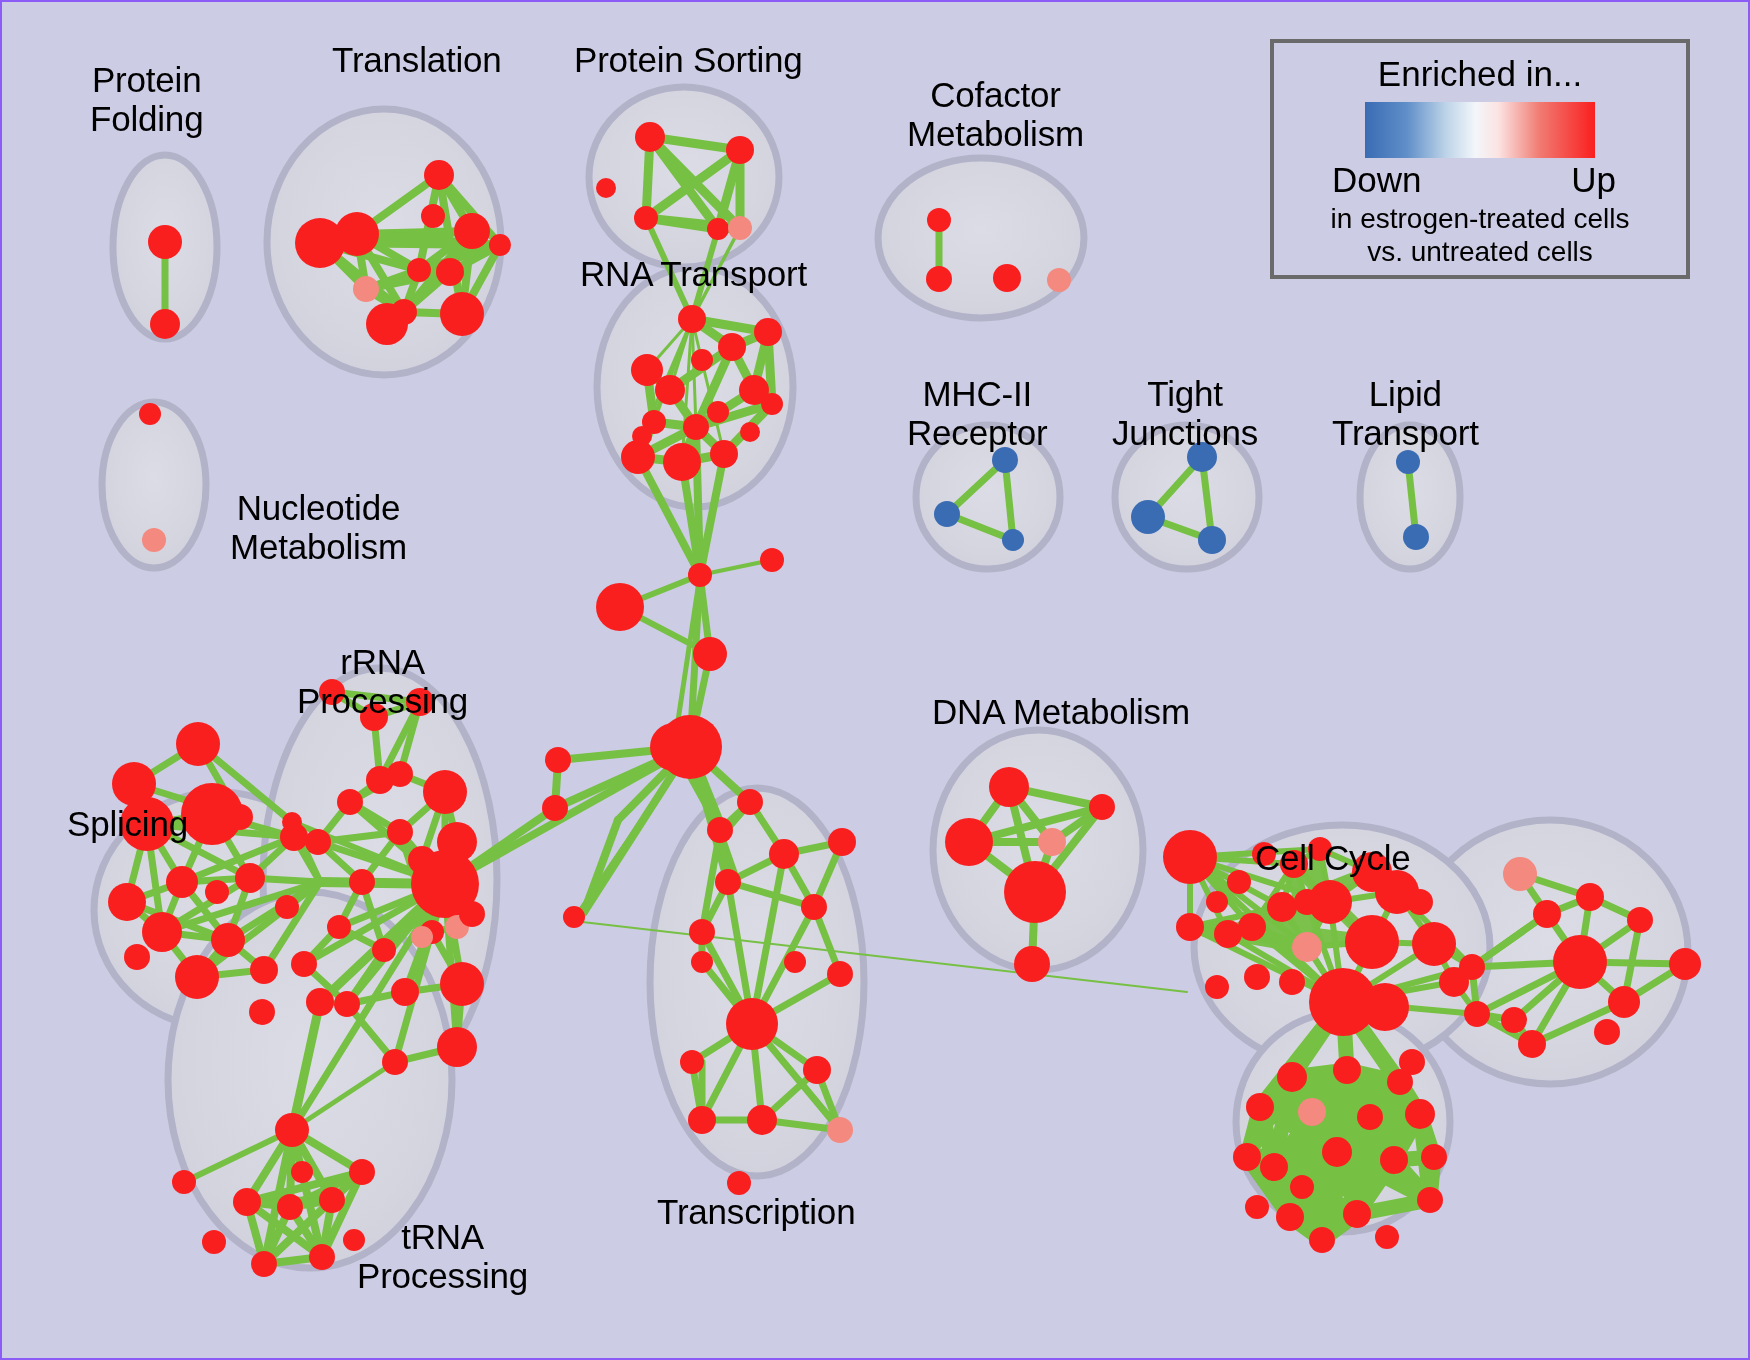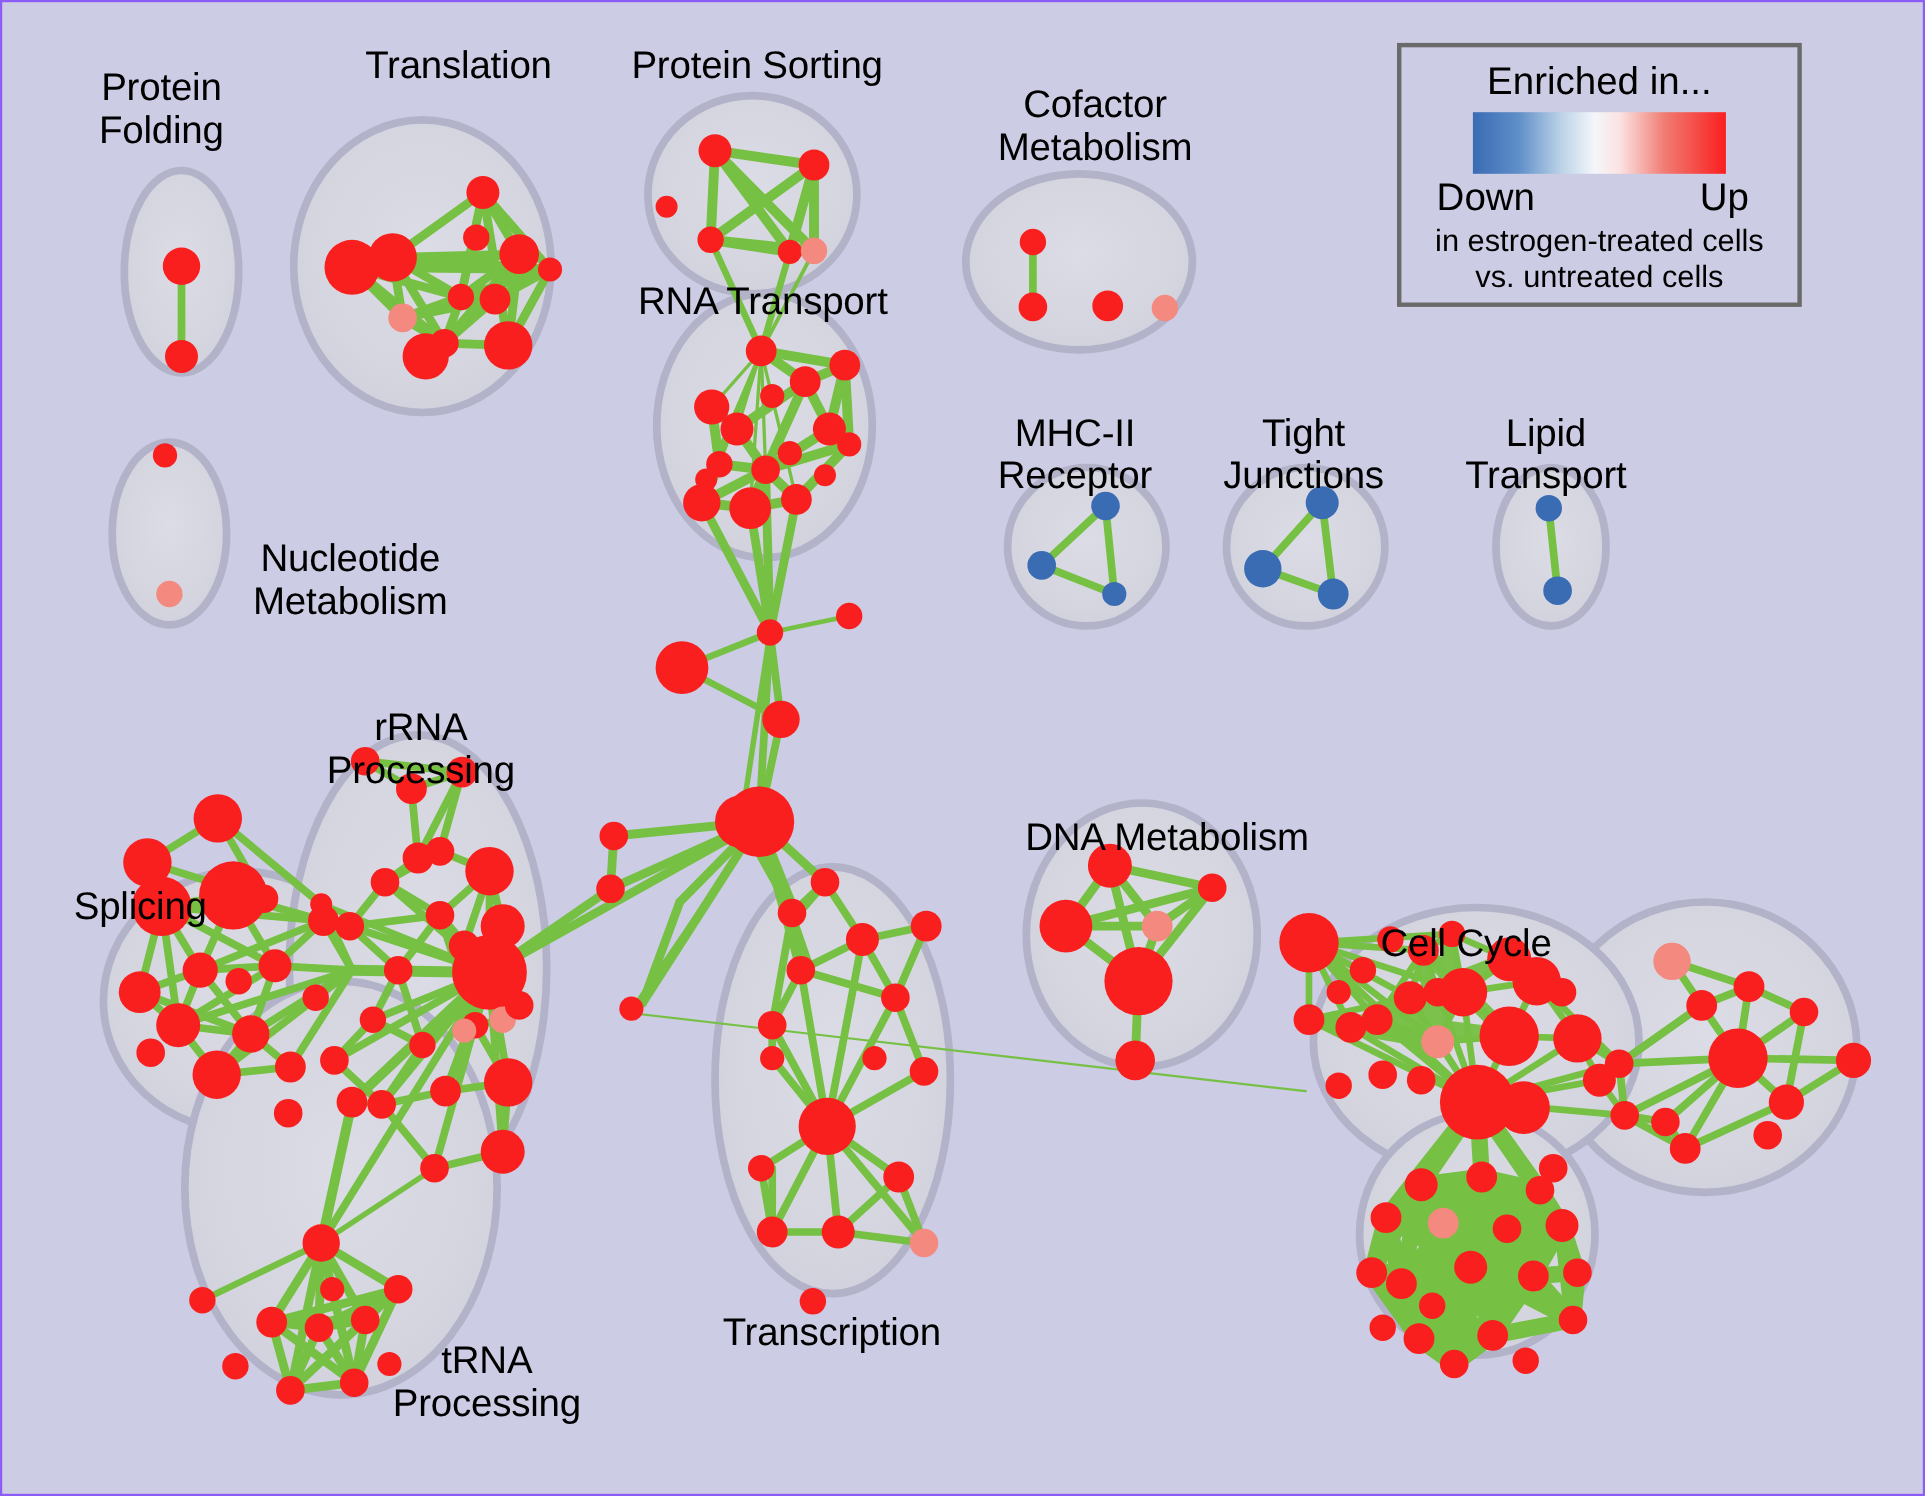--- a/index.html
+++ b/index.html
@@ -19,21 +19,21 @@
     font-family:"Liberation Sans", sans-serif;
     font-size:35px;
     line-height:1.12;
     white-space:pre;
     text-align:center;
     letter-spacing:-0.2px;
   }
   #legend{
     position:absolute;
     left:1268px;top:37px;
-    width:368px;height:240px;
+    width:420px;height:240px;
     background:#ccccE4;
     border:4px solid #6a6a6a;
     box-sizing:border-box;
     text-align:center;
   }
   #legend .lg-title{font-size:35px;color:#000;margin-top:11px;}
   #lg-bar{
     margin:8px auto 0 auto;
     width:230px;height:56px;
     background:linear-gradient(to right,#3a6cb4 0%,#5f8ec8 18%,#bcd3e8 35%,#f3f6fa 48%,#fbe3e2 58%,#f07b72 76%,#fa1f1f 100%);
@@ -782,21 +782,21 @@
 Receptor</div>
   <div class="cl-label" style="left:1110px;top:372px;">Tight
 Junctions</div>
   <div class="cl-label" style="left:1330px;top:372px;">Lipid
 Transport</div>
   <div class="cl-label" style="left:228px;top:486px;">Nucleotide
 Metabolism</div>
   <div class="cl-label" style="left:295px;top:640px;">rRNA
 Processing</div>
   <div class="cl-label" style="left:65px;top:802px;">Splicing</div>
-  <div class="cl-label" style="left:930px;top:740px;">DNA Metabolism</div>
+  <div class="cl-label" style="left:930px;top:690px;">DNA Metabolism</div>
   <div class="cl-label" style="left:1253px;top:836px;">Cell Cycle</div>
   <div class="cl-label" style="left:655px;top:1190px;">Transcription</div>
   <div class="cl-label" style="left:355px;top:1215px;">tRNA
 Processing</div>
 
   <div id="legend">
     <div class="lg-title">Enriched in...</div>
     <div id="lg-bar"></div>
     <div id="lg-ends">
       <span id="lg-down">Down</span>

